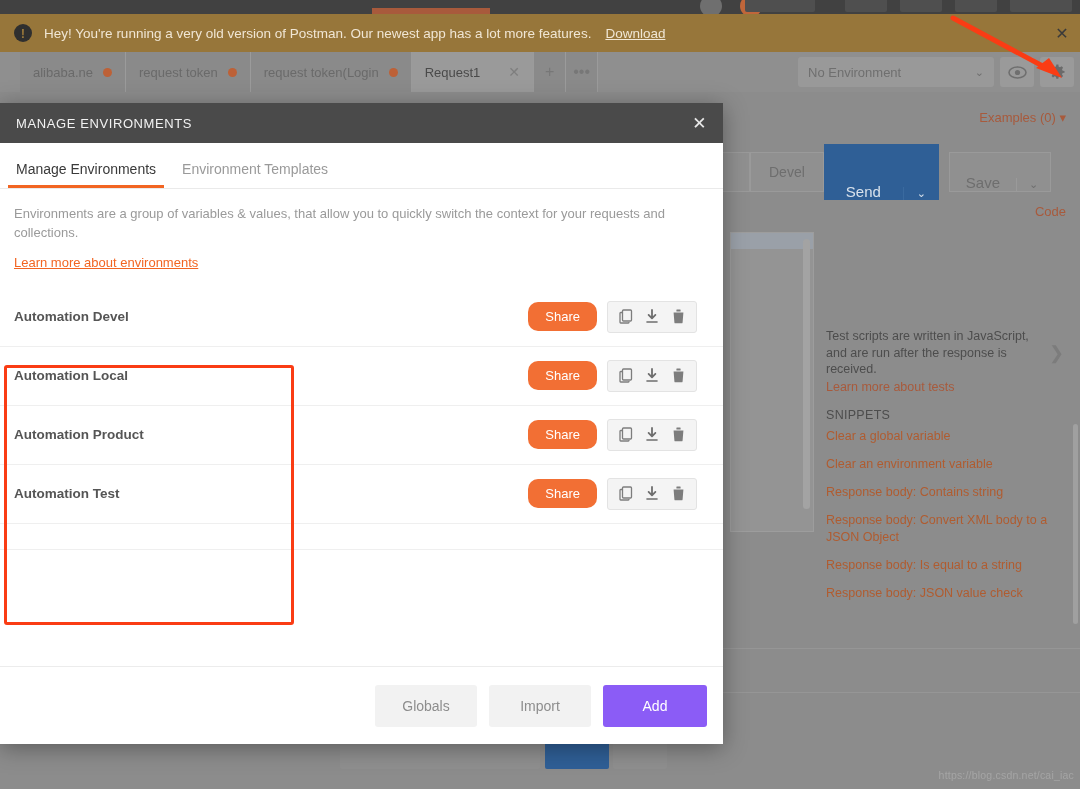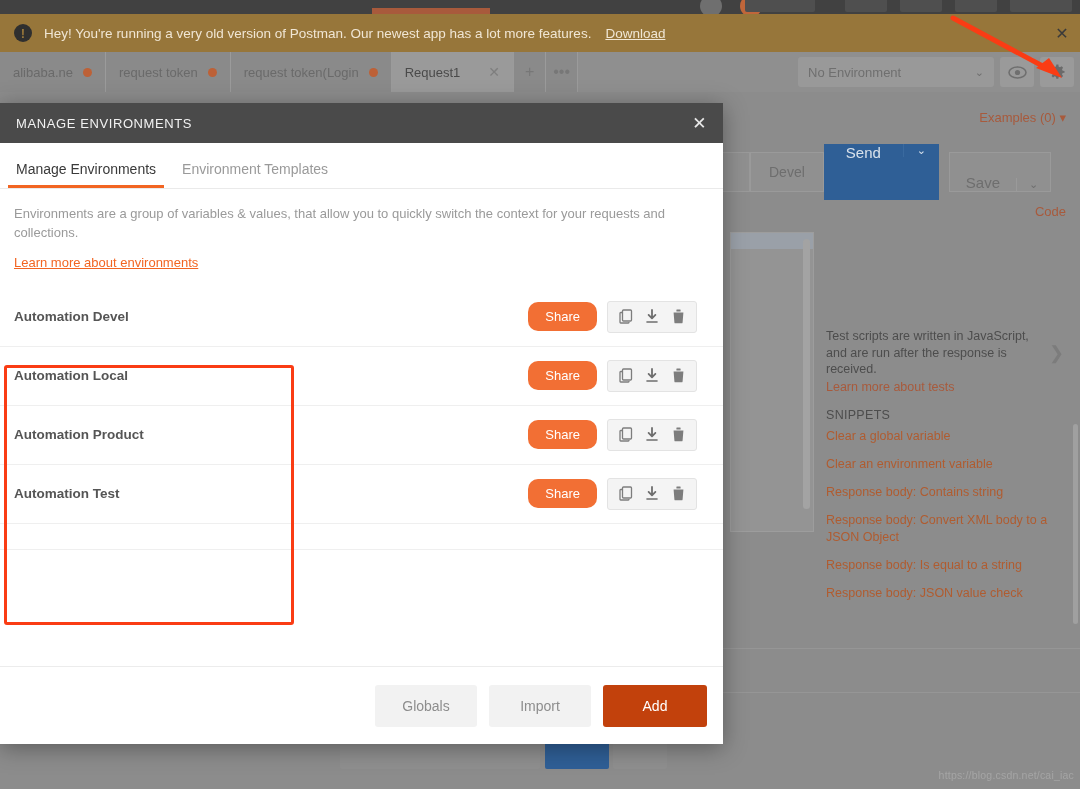--- a/index.html
+++ b/index.html
@@ -43,21 +43,21 @@
   .banner a { color:#f0e6d4; text-decoration:underline; }
   .banner .close-x {
     position:absolute; right:8px; top:9px; width:20px; height:20px;
     display:flex; align-items:center; justify-content:center;
     color:#3a3a3a; font-size:16px; cursor:pointer;
   }
 
   
   .tabbar {
     position:absolute; left:0; top:52px; width:1080px; height:40px;
-    background:#8f8f8f; display:flex; align-items:stretch;
+    background:#8f8f8f; display:flex; align-items:stretch;padding-left:20px;
   }
   .tab {
     display:flex; align-items:center; gap:10px;
     padding:0 13px; min-width:0;
     border-right:1px solid #9b9b9b;
     background:#8a8a8a; color:#6a6a6a; font-size:13px;
     white-space:nowrap; overflow:hidden;
   }
   .tab.active { background:#9a9a9a; color:#4a4a4a; }
   .tab .dot { width:9px; height:9px; border-radius:50%; background:#bd6137; flex:none; }
@@ -88,21 +88,21 @@
     color:#a85a3c; font-size:13px;
   }
   .req-row { position:absolute; left:690px; top:52px; display:flex; align-items:center; }
   .req-cell {
     height:40px; background:#909090; border:1px solid #9a9a9a;
     display:flex; align-items:center; justify-content:center;
     color:#6e6e6e; font-size:14px; padding:0 18px;
   }
   .btn-send {
     height:56px; background:#2f5f96; color:#d9e2ec; font-size:15px;
-    display:flex; align-items:flex-start;
+    display:flex; align-items:flex-end;
   }
   .btn-send .lbl { padding:0 22px; }
   .btn-send .cv { width:36px; text-align:center; border-left:1px solid #3a6a9f; font-size:11px; }
   .btn-save {
     height:40px; background:#909090; border:1px solid #9a9a9a; color:#6e6e6e;
     font-size:15px; display:flex; align-items:flex-end; margin-left:10px;
   }
   .btn-save .lbl { padding:0 16px; }
   .btn-save .cv { width:34px; text-align:center; border-left:1px solid #9a9a9a; font-size:11px; }
   .code-link { position:absolute; right:14px; top:112px; color:#a85a3c; font-size:13px; }
@@ -206,21 +206,21 @@
   .modal-foot {
     height:78px; border-top:1px solid #ececec;
     display:flex; align-items:center; justify-content:flex-end;
     gap:12px; padding:0 16px; flex:none;
   }
   .foot-btn {
     background:#f2f2f2; color:#8d8d8d; border:none; border-radius:3px;
     font-size:14px; padding:13px 0; width:102px; cursor:pointer;
     font-family:"Liberation Sans", sans-serif;
   }
-  .foot-btn.primary { background:#c2410c; color:#fff; width:104px; }
+  .foot-btn.primary { background:#8b5cf6; color:#fff; width:104px; }
 
   
   .arrow-svg { position:absolute; left:950px; top:14px; width:130px; height:72px; pointer-events:none; }
 </style>
 </head>
 <body>
 
 <div id="app">
 
   <div class="bg-layer">

